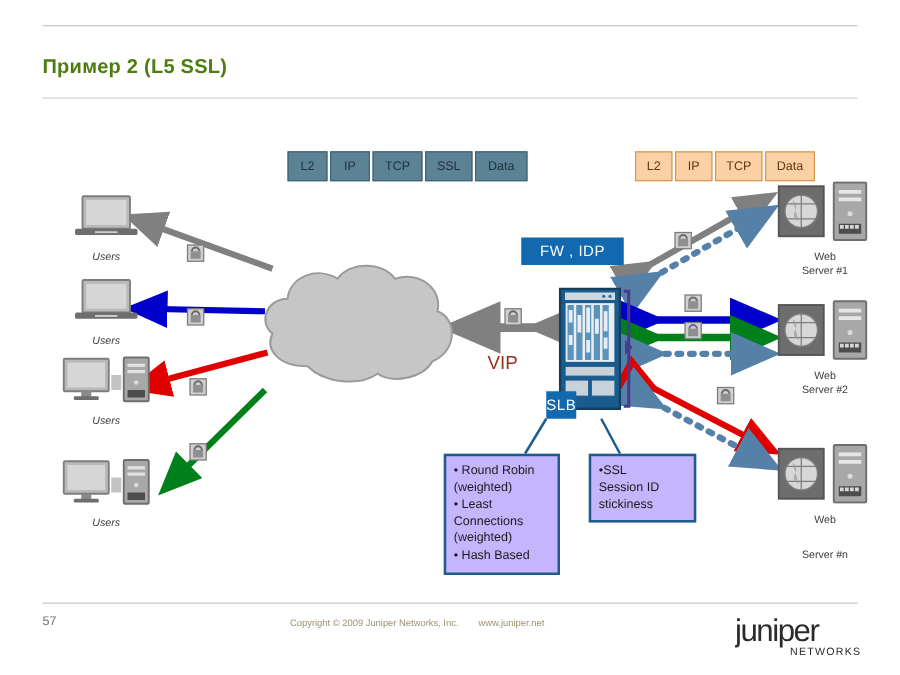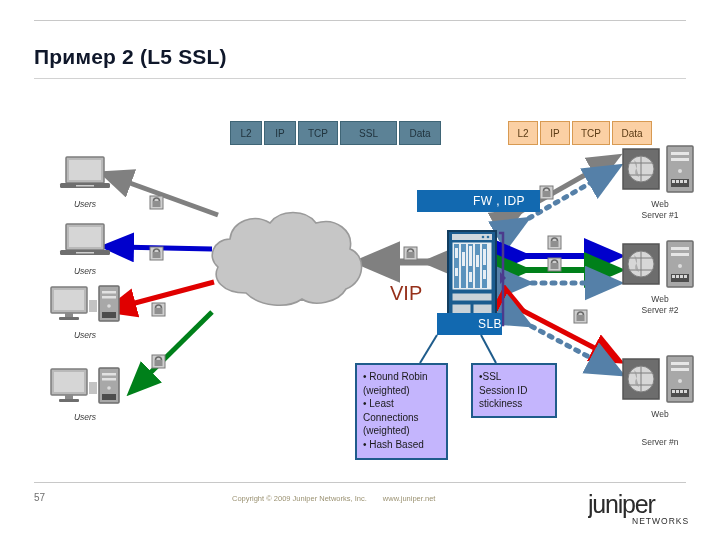--- a/index.html
+++ b/index.html
@@ -3,21 +3,21 @@
 <meta charset="utf-8">
 <style>
   html,body{margin:0;padding:0;background:#ffffff;}
   body{width:720px;height:540px;position:relative;overflow:hidden;
        font-family:"Liberation Sans","DejaVu Sans",sans-serif;color:#333;}
 
   .abs{position:absolute;}
 
   
   #top-rule{left:34px;top:20px;width:652px;height:1px;background:#c8c8c8;}
-  #page-title{left:34px;top:45px;font-size:21px;font-weight:bold;color:#0f172a;
+  #page-title{left:34px;top:45px;font-size:16px;font-weight:bold;color:#4d7c0f;
               letter-spacing:.2px;white-space:nowrap;}
   #title-rule{left:34px;top:78px;width:652px;height:1px;background:#d2d2d2;}
 
   
   #legend{left:566px;top:77px;width:150px;}
   .legend-row{display:flex;align-items:center;height:13px;margin-bottom:3px;}
   .legend-swatch{width:48px;height:5px;margin-right:7px;flex:none;}
   .sw-solid{background:#808080;}
   .sw-dotted{height:6px;background-image:linear-gradient(to right,#4a7ba7 0 6px,transparent 6px 11px);
              background-size:11px 6px;background-repeat:repeat-x;}
@@ -48,24 +48,24 @@
   .srv-label{font-size:8.5px;color:#3c3c3c;line-height:11px;margin-top:2px;}
   #sv1{left:608px;top:145px;}
   #sv2{left:608px;top:240px;}
   #sv3{left:608px;top:355px;}
 
   
   #chassis{left:447px;top:230px;width:50px;height:98px;}
 
   
   .bluebox{background:#1269b0;color:#fff;font-size:12px;display:flex;
-           align-items:center;justify-content:center;letter-spacing:.4px;padding-left:41px;}
+           align-items:center;justify-content:center;letter-spacing:.4px;}
   #fw-idp{left:417px;top:190px;width:82px;height:22px;}
   #slb{left:437px;top:313px;width:24px;height:22px;}
-  #vip{left:390px;top:282px;font-size:20px;color:#96301a;}
+  #vip{left:390px;top:282px;font-size:15px;color:#96301a;}
 
   
   .callout{border:2px solid #1f5c8b;background:#c4b5fd;box-sizing:border-box;
            font-size:10px;color:#1a1a1a;line-height:13.5px;padding:5px 6px 4px 6px;}
   #callout-lb{left:355px;top:363px;width:93px;height:97px;}
   #callout-ssl{left:471px;top:363px;width:86px;height:55px;}
   .callout div{white-space:nowrap;}
 
   
   #foot-rule{left:34px;top:482px;width:652px;height:1px;background:#c8c8c8;}
@@ -81,21 +81,21 @@
 <div class="abs" id="page-title">Пример 2 (L5 SSL)</div>
 <div class="abs" id="title-rule"></div>
 
 <div class="abs" id="legend">
 </div>
 
 <div class="abs stack stack-blue" id="stack-left">
   <div class="pcell" style="width:32px">L2</div>
   <div class="pcell" style="width:32px">IP</div>
   <div class="pcell" style="width:40px">TCP</div>
-  <div class="pcell" style="width:57px">SSL</div>
+  <div class="pcell" style="width:38px">SSL</div>
   <div class="pcell" style="width:42px">Data</div>
 </div>
 
 <div class="abs stack stack-orange" id="stack-right">
   <div class="pcell" style="width:30px">L2</div>
   <div class="pcell" style="width:30px">IP</div>
   <div class="pcell" style="width:38px">TCP</div>
   <div class="pcell" style="width:40px">Data</div>
 </div>
 

